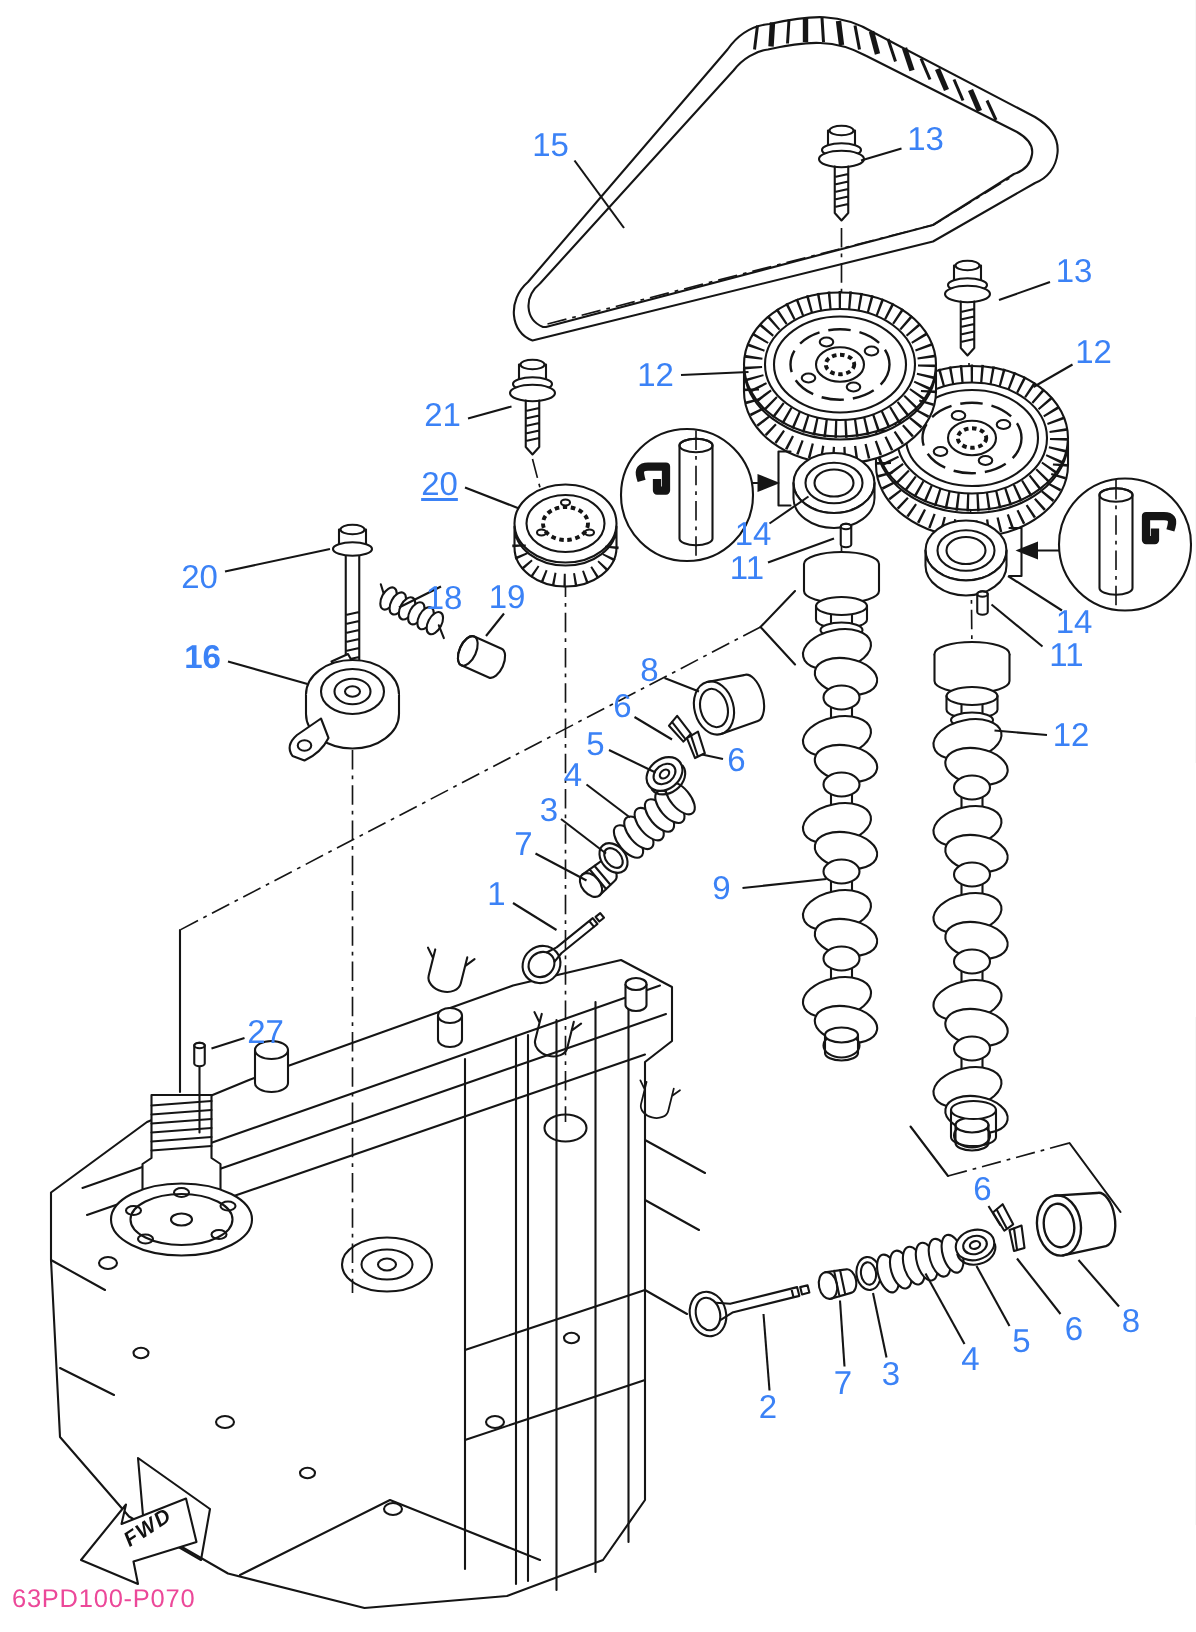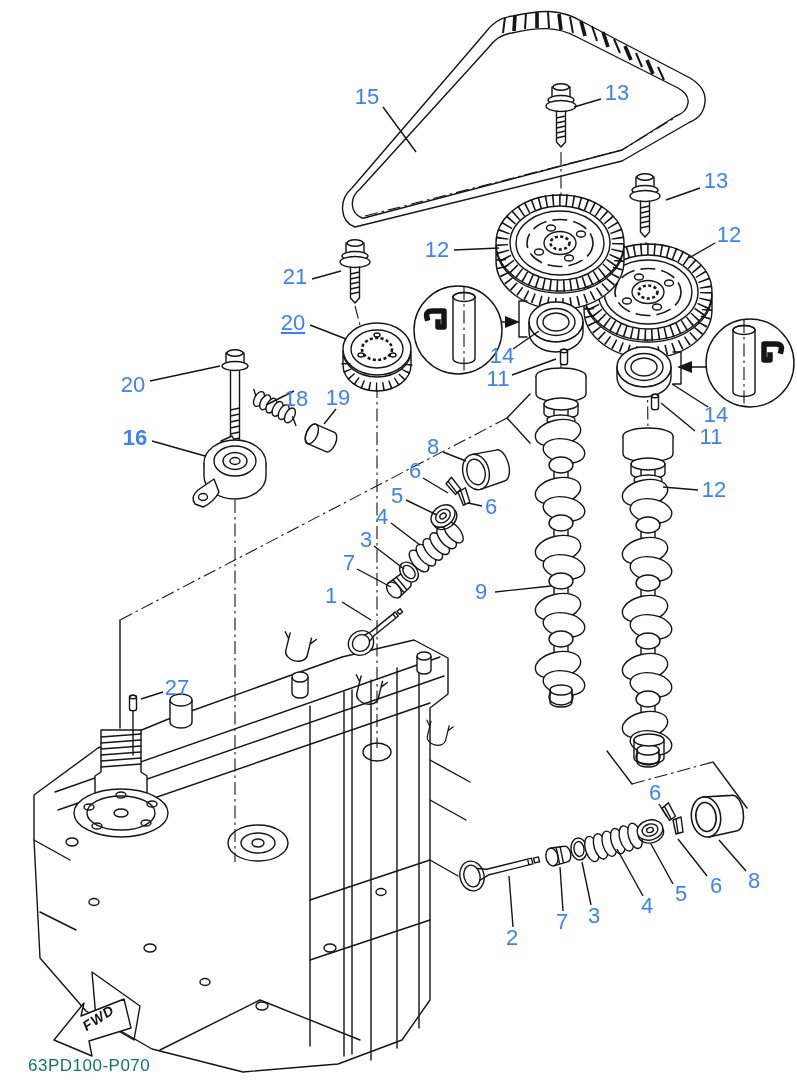--- a/index.html
+++ b/index.html
@@ -14,22 +14,22 @@
   .teethA{fill:none;stroke:#151515;stroke-width:12;stroke-dasharray:1.6 5.2}
   .teethB{fill:none;stroke:#151515;stroke-width:10;stroke-dasharray:1.6 6}
   .teethC{fill:none;stroke:#151515;stroke-width:9;stroke-dasharray:1.5 5.5}
   .lobering{fill:none;stroke:#151515;stroke-width:1.6;stroke-dasharray:15 6}
   .spl{fill:none;stroke:#151515;stroke-width:2.6;stroke-dasharray:3 2.4}
   .hook{fill:none;stroke:#151515;stroke-width:5.5;stroke-linejoin:round;stroke-linecap:square}
   .t2{stroke:#151515;stroke-width:2}
   .t4{stroke:#151515;stroke-width:3.6}
   .callout{position:absolute;transform:translate(-50%,-50%);
            font:400 22px "Liberation Sans",sans-serif;color:#3b82f6;line-height:1;}
-  #figure-code{position:absolute;left:28px;top:1056px;
-           font:400 17px "Liberation Sans",sans-serif;color:#0f766e;letter-spacing:.5px;}
+  #figure-code{position:absolute;left:8px;top:1056px;
+           font:400 17px "Liberation Sans",sans-serif;color:#ec4899;letter-spacing:.5px;}
   .fwdtxt{font:italic 700 14px "Liberation Sans",sans-serif;fill:#111;letter-spacing:1px;}
 </style>
 </head>
 <body>
 
 <div id="page">
 
 <svg id="art" width="797" height="1088" viewBox="0 0 797 1088" xmlns="http://www.w3.org/2000/svg">
   <defs>
     <g id="spr12">

